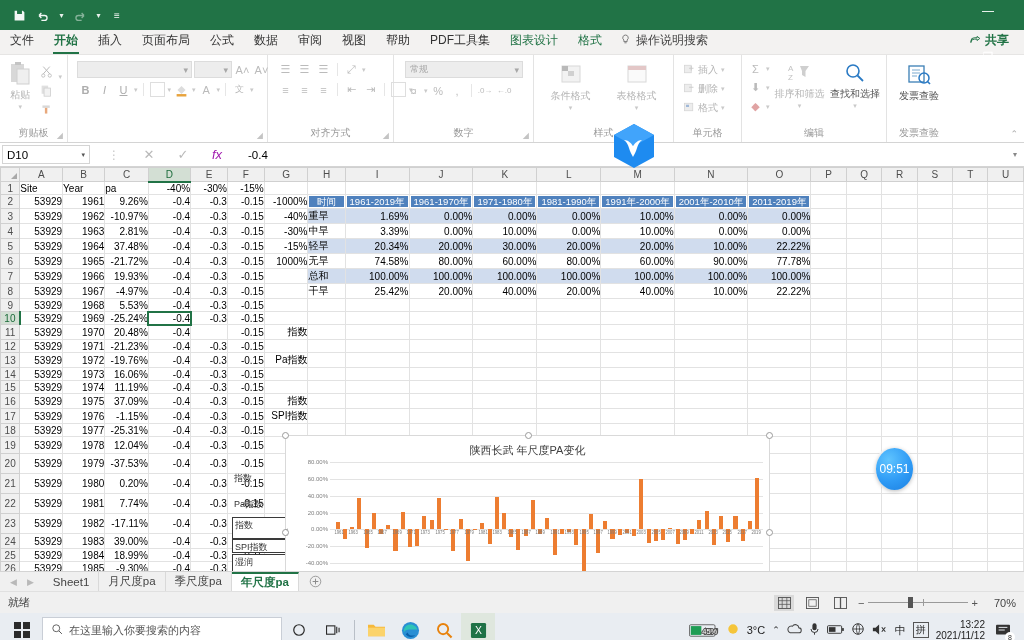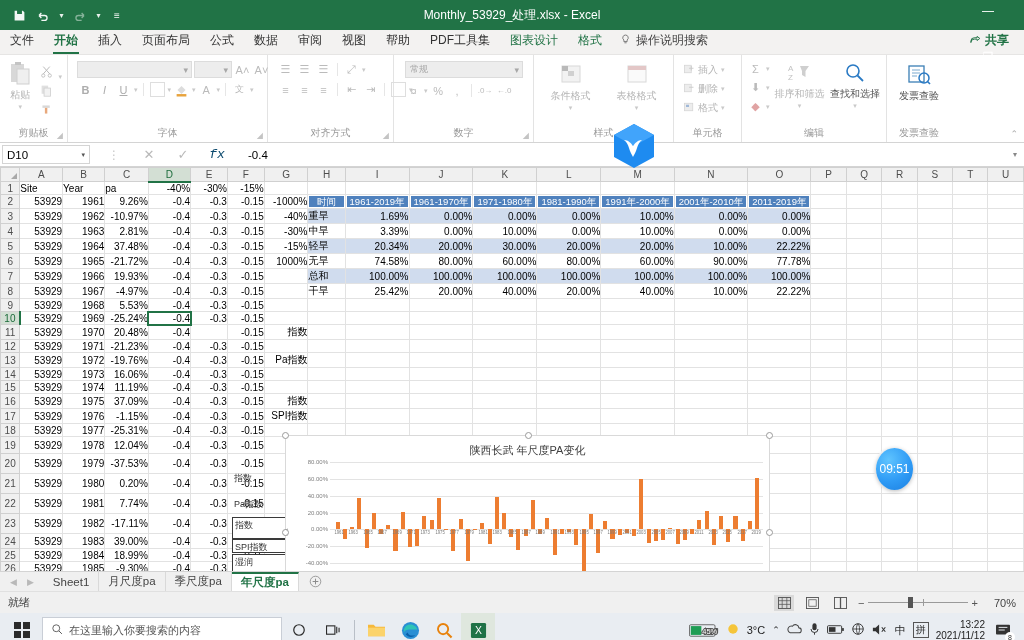--- a/index.html
+++ b/index.html
@@ -116,21 +116,21 @@
     border-bottom:1px solid #d4d4d4; padding:0 2px; gap:12px;
   }
   .namebox {
     width:88px; height:19px; border:1px solid #d4d4d4; background:#fff;
     display:flex; align-items:center; padding:0 4px; font-size:11.5px; color:#000;
     justify-content:space-between;
   }
   .namebox .cv { font-size:7px; color:#555; }
   .fb-sep { color:#c9c9c9; font-size:12px; padding:0 6px; }
   .fb-ic { width:22px; text-align:center; color:#b9b9b9; font-size:13px; }
-  .fb-ic.fx { color:#0c4a6e; font-style:italic; font-family:Liberation Mono, monospace; font-size:13px;}
+  .fb-ic.fx { color:#a21caf; font-style:italic; font-family:Liberation Sans, sans-serif; font-size:13px;}
   .fb-input {
     flex:1; height:19px; border:none; outline:none; font-size:11.5px; padding-left:8px; color:#000;
     background:#fff; font-family:inherit;
   }
   .fb-drop { width:14px; color:#888; font-size:8px; text-align:center;}
 
   
   .gridwrap { position:relative; height:404px; overflow:hidden; background:#fff; }
   table.grid { border-collapse:collapse; table-layout:fixed; }
   table.grid td, table.grid th { padding:0; }
@@ -268,21 +268,20 @@
       <div class="carat">▾</div>
       <div class="qbtn dim">
         <svg width="14" height="13" viewBox="0 0 16 16">
             <path fill="none" stroke="#fff" stroke-width="1.6" d="M13 8H6a3 3 0 100 6h4M13 8l-3-3M13 8l-3 3"></path>
           </svg>
       </div>
       <div class="carat dim">▾</div>
       <div class="qbtn" style="font-size:10px;">≡</div>
     </div>
 
-    <div class="title-text">Monthly_53929_处理.xlsx  -  Excel</div>
 
     <div class="title-right">
       <div class="acct">
         <span>孙 皓</span>
         <span class="avatar">
           <svg width="12" height="12" viewBox="0 0 16 16">
               <circle cx="8" cy="5" r="2.8" fill="#fff"></circle>
               <path d="M2.5 14c0-3 2.5-5 5.5-5s5.5 2 5.5 5z" fill="#fff"></path>
             </svg>
         </span>
@@ -391,21 +390,20 @@
               </svg>
           </div>
           <div class="chev">▾</div>
           <div class="fbtn">A</div>
           <div class="chev">▾</div>
           <div class="sep"></div>
           <div class="fbtn" style="font-size:9px;">文</div>
           <div class="chev">▾</div>
         </div>
       </div>
-      <div class="glabel">字体</div>
       <div class="dlg">◢</div>
     </div>
 
     <div class="rgroup" style="width:126px;">
       <div class="gbody" style="flex-direction:column; gap:3px; padding-left:4px;">
         <div class="row">
           <div class="fbtn">☰</div>
           <div class="fbtn">☰</div>
           <div class="fbtn">☰</div>
           <div class="sep"></div>

